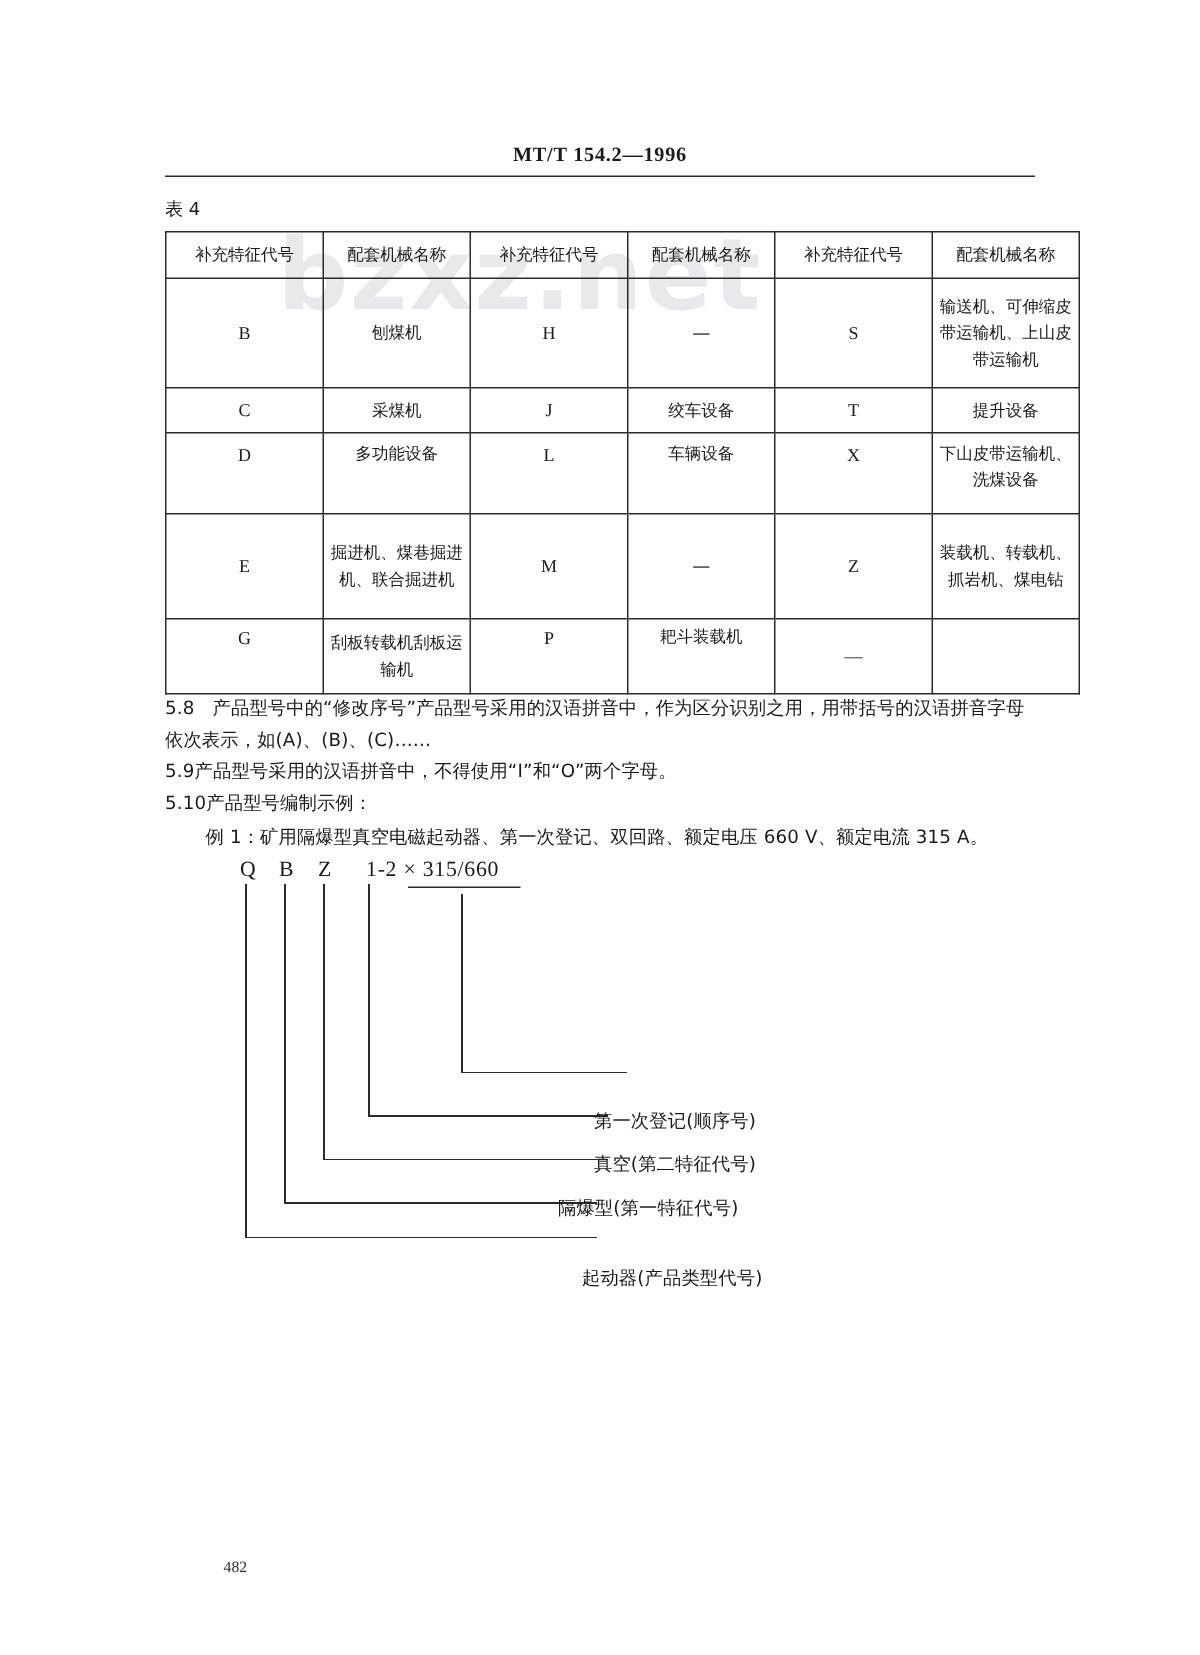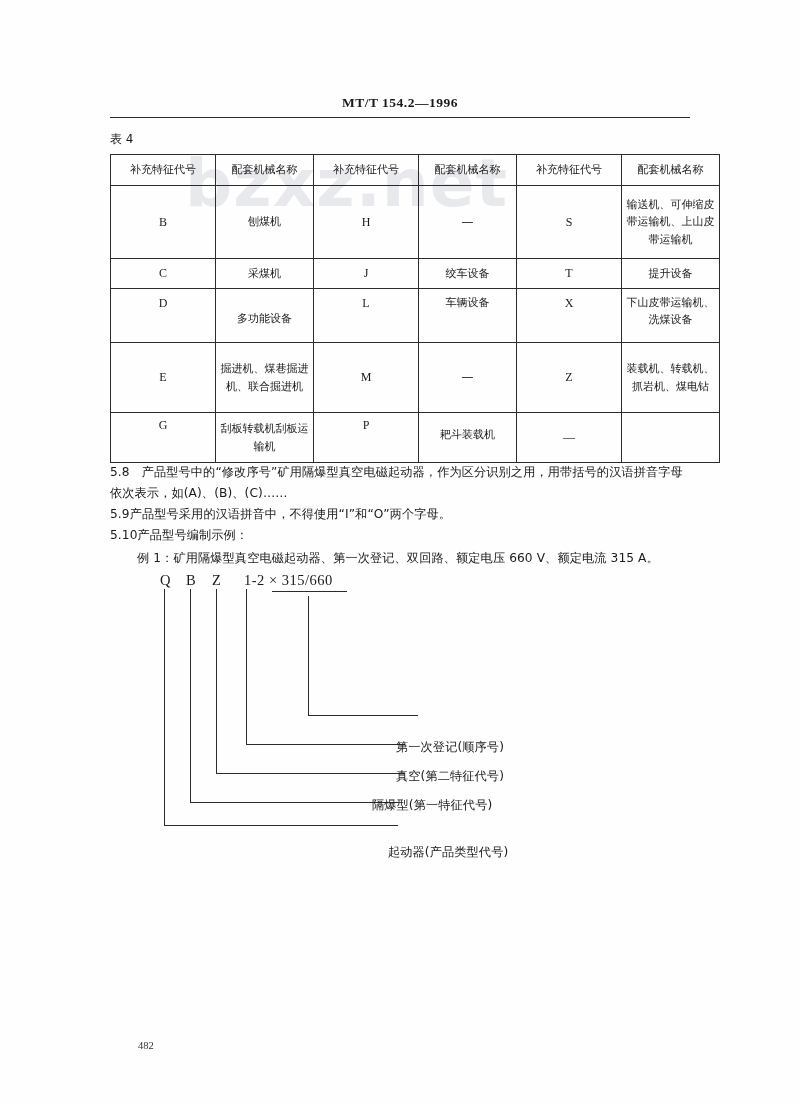--- a/index.html
+++ b/index.html
@@ -133,21 +133,21 @@
   }
   .anno0 { left: 410px; top: 710px; }
   .anno1 { left: 396px; top: 739px; }
   .anno2 { left: 396px; top: 768px; }
   .anno3 { left: 372px; top: 797px; }
   .anno4 { left: 388px; top: 820px; margin-top: 24px; }
 
   
   .folio {
     position: absolute;
-    left: 138px; top: 1040px;
+    left: 149px; top: 1040px;
     font-size: 10.5px;
     font-family: "Liberation Serif", serif;
     color: #333;
   }
 
   
   .wm {
     position: absolute;
     left: 185px; top: 145px;
     font-size: 66px;
@@ -194,48 +194,48 @@
         <tr style="height:30px">
           <td class="code-cell">C</td>
           <td class="name-cell">采煤机</td>
           <td class="code-cell">J</td>
           <td class="name-cell">绞车设备</td>
           <td class="code-cell">T</td>
           <td class="name-cell nm-left">提升设备</td>
         </tr>
         <tr style="height:54px">
           <td class="code-cell" style="vertical-align:top;padding-top:5px">D</td>
-          <td class="name-cell" style="vertical-align:top;padding-top:21px">多功能设备</td>
+          <td class="name-cell" style="vertical-align:top;padding-top:5px">多功能设备</td>
           <td class="code-cell" style="vertical-align:top;padding-top:5px">L</td>
           <td class="name-cell" style="vertical-align:top;padding-top:5px">车辆设备</td>
           <td class="code-cell" style="vertical-align:top;padding-top:5px">X</td>
           <td class="name-cell nm-left" style="vertical-align:top;padding-top:5px">下山皮带运输机、洗煤设备</td>
         </tr>
         <tr style="height:70px">
           <td class="code-cell">E</td>
           <td class="name-cell">掘进机、煤巷掘进机、联合掘进机</td>
           <td class="code-cell">M</td>
           <td class="name-cell dash">—</td>
           <td class="code-cell">Z</td>
           <td class="name-cell nm-left">装载机、转载机、抓岩机、煤电钻</td>
         </tr>
         <tr style="height:50px">
           <td class="code-cell" style="vertical-align:top;padding-top:3px">G</td>
           <td class="name-cell">刮板转载机刮板运输机</td>
           <td class="code-cell" style="vertical-align:top;padding-top:3px">P</td>
-          <td class="name-cell" style="vertical-align:top;padding-top:13px">耙斗装载机</td>
+          <td class="name-cell" style="vertical-align:top;padding-top:3px">耙斗装载机</td>
           <td class="code-cell dash">—</td>
           <td class="name-cell nm-left"></td>
         </tr>
       </tbody>
     </table>
   </div>
 
   <div class="para p58">
-    <span>5.8</span><span class="ind"></span><span>产品型号中的“修改序号”矿用隔爆型真空电磁起动器，作为区分识别之用，用带括号的汉语拼音字母依次表示，如(A)、(B)、(C)……</span>
+    <span>5.8</span><span class="ind"></span><span>产品型号中的“修改序号”产品型号采用的汉语拼音中，作为区分识别之用，用带括号的汉语拼音字母依次表示，如(A)、(B)、(C)……</span>
   </div>
 
   <div class="para p59">
     <span>5.9</span><span class="ind"></span><span>产品型号采用的汉语拼音中，不得使用“I”和“O”两个字母。</span>
   </div>
 
   <div class="para p510">
     <span>5.10</span><span class="ind"></span><span>产品型号编制示例：</span>
   </div>
 

